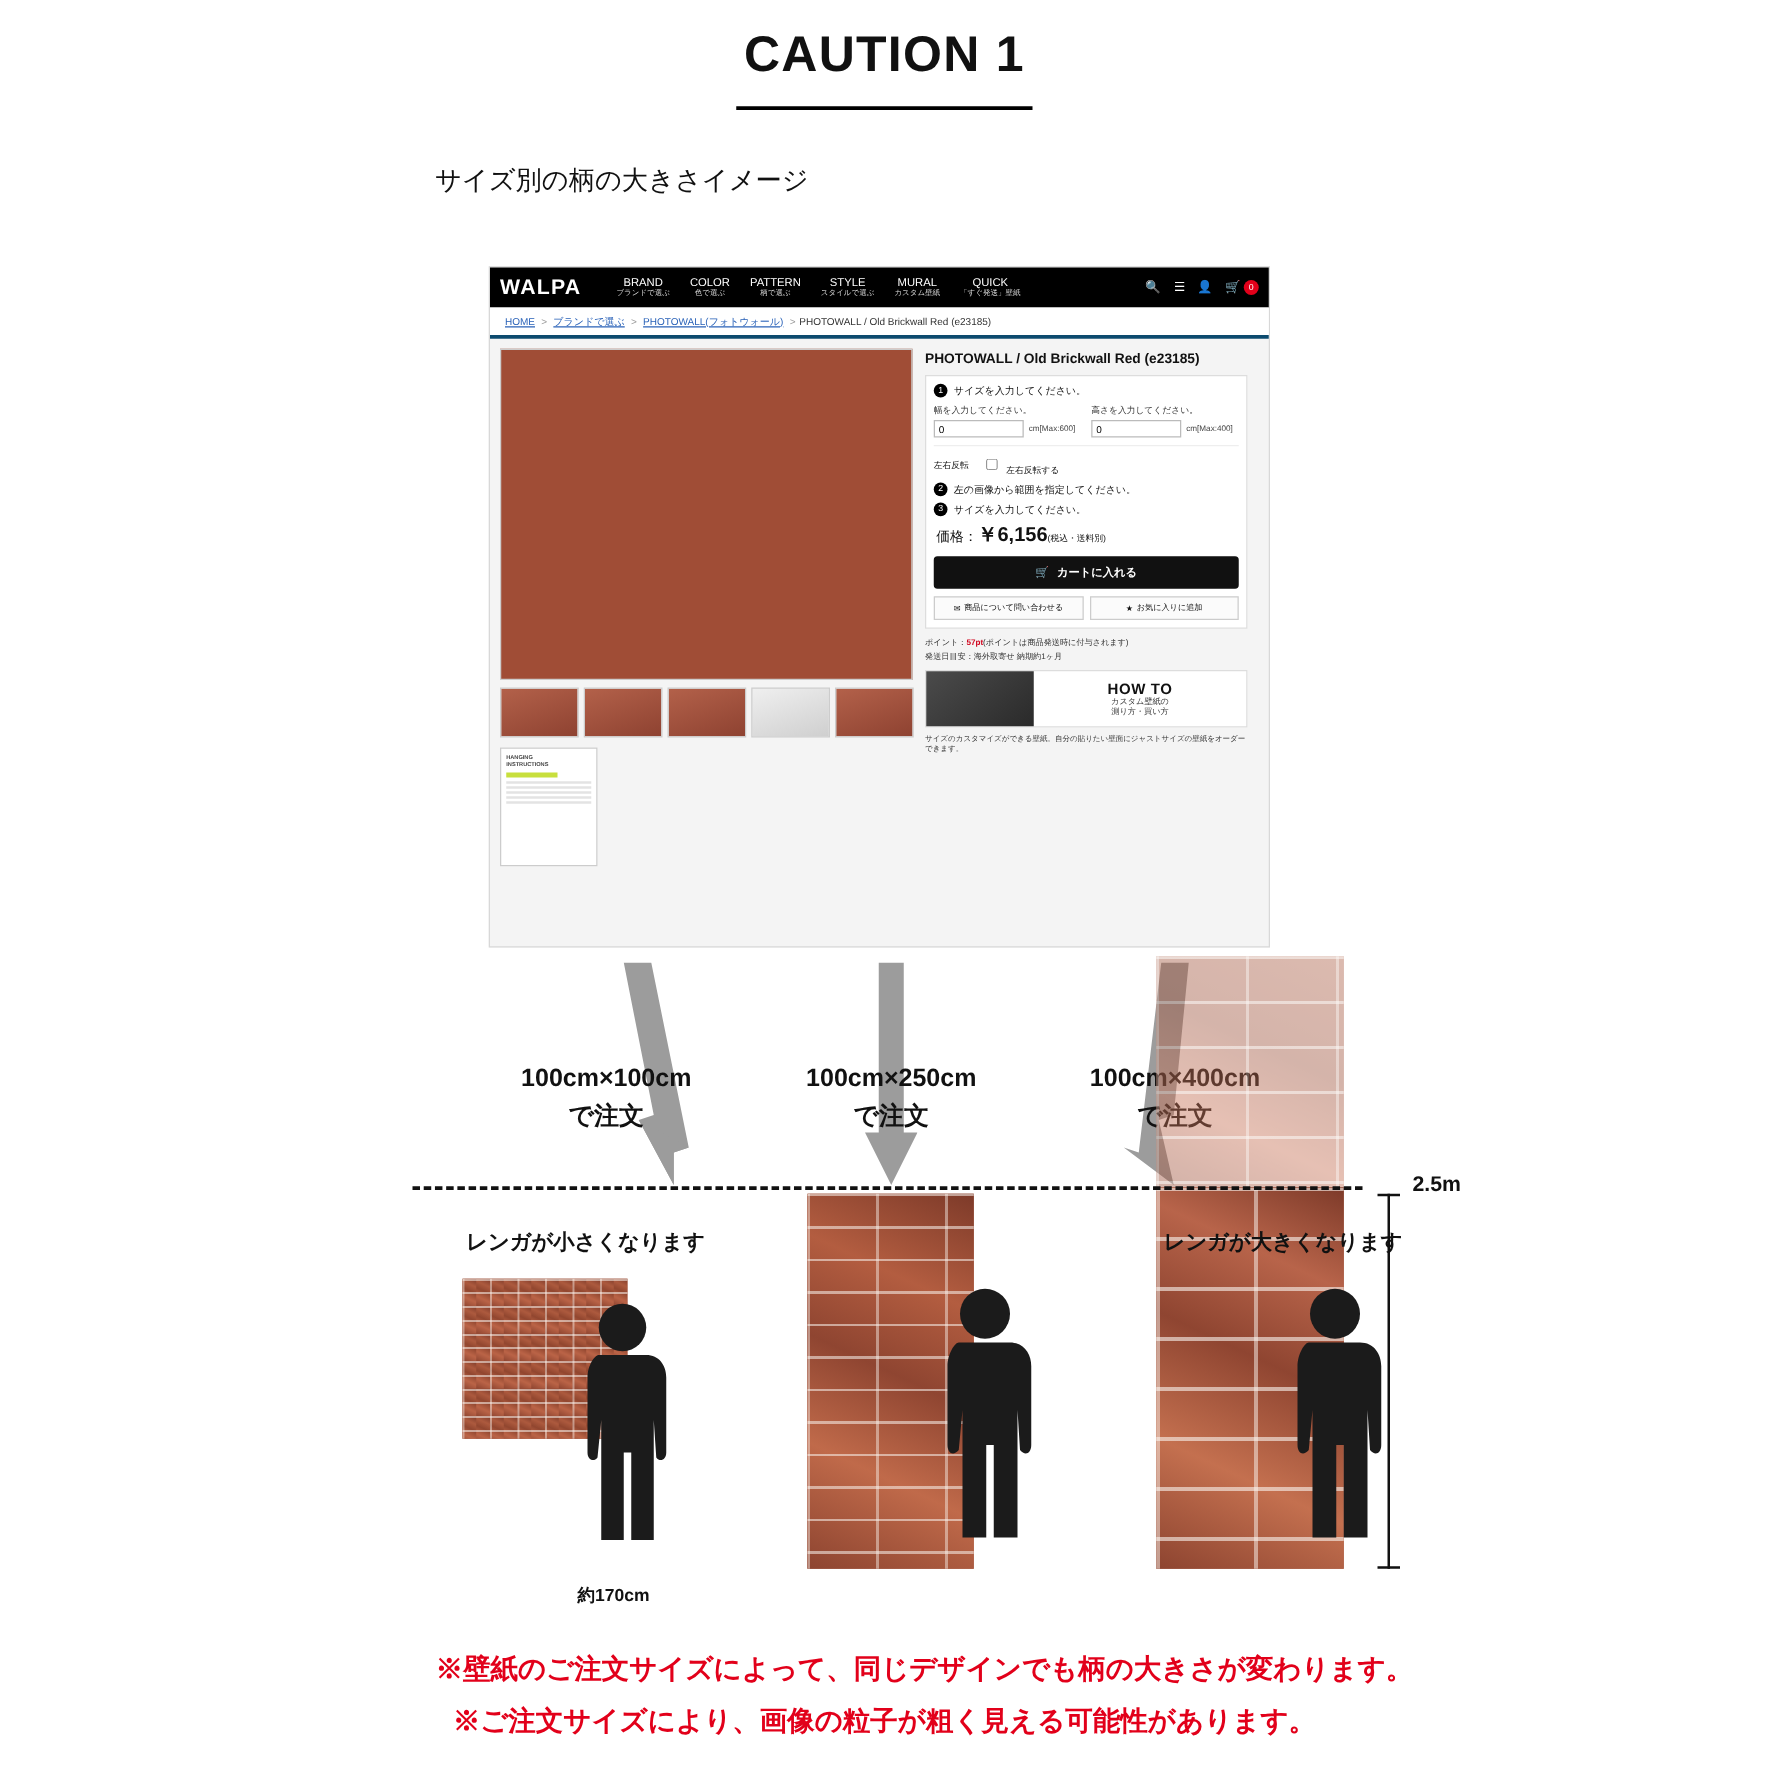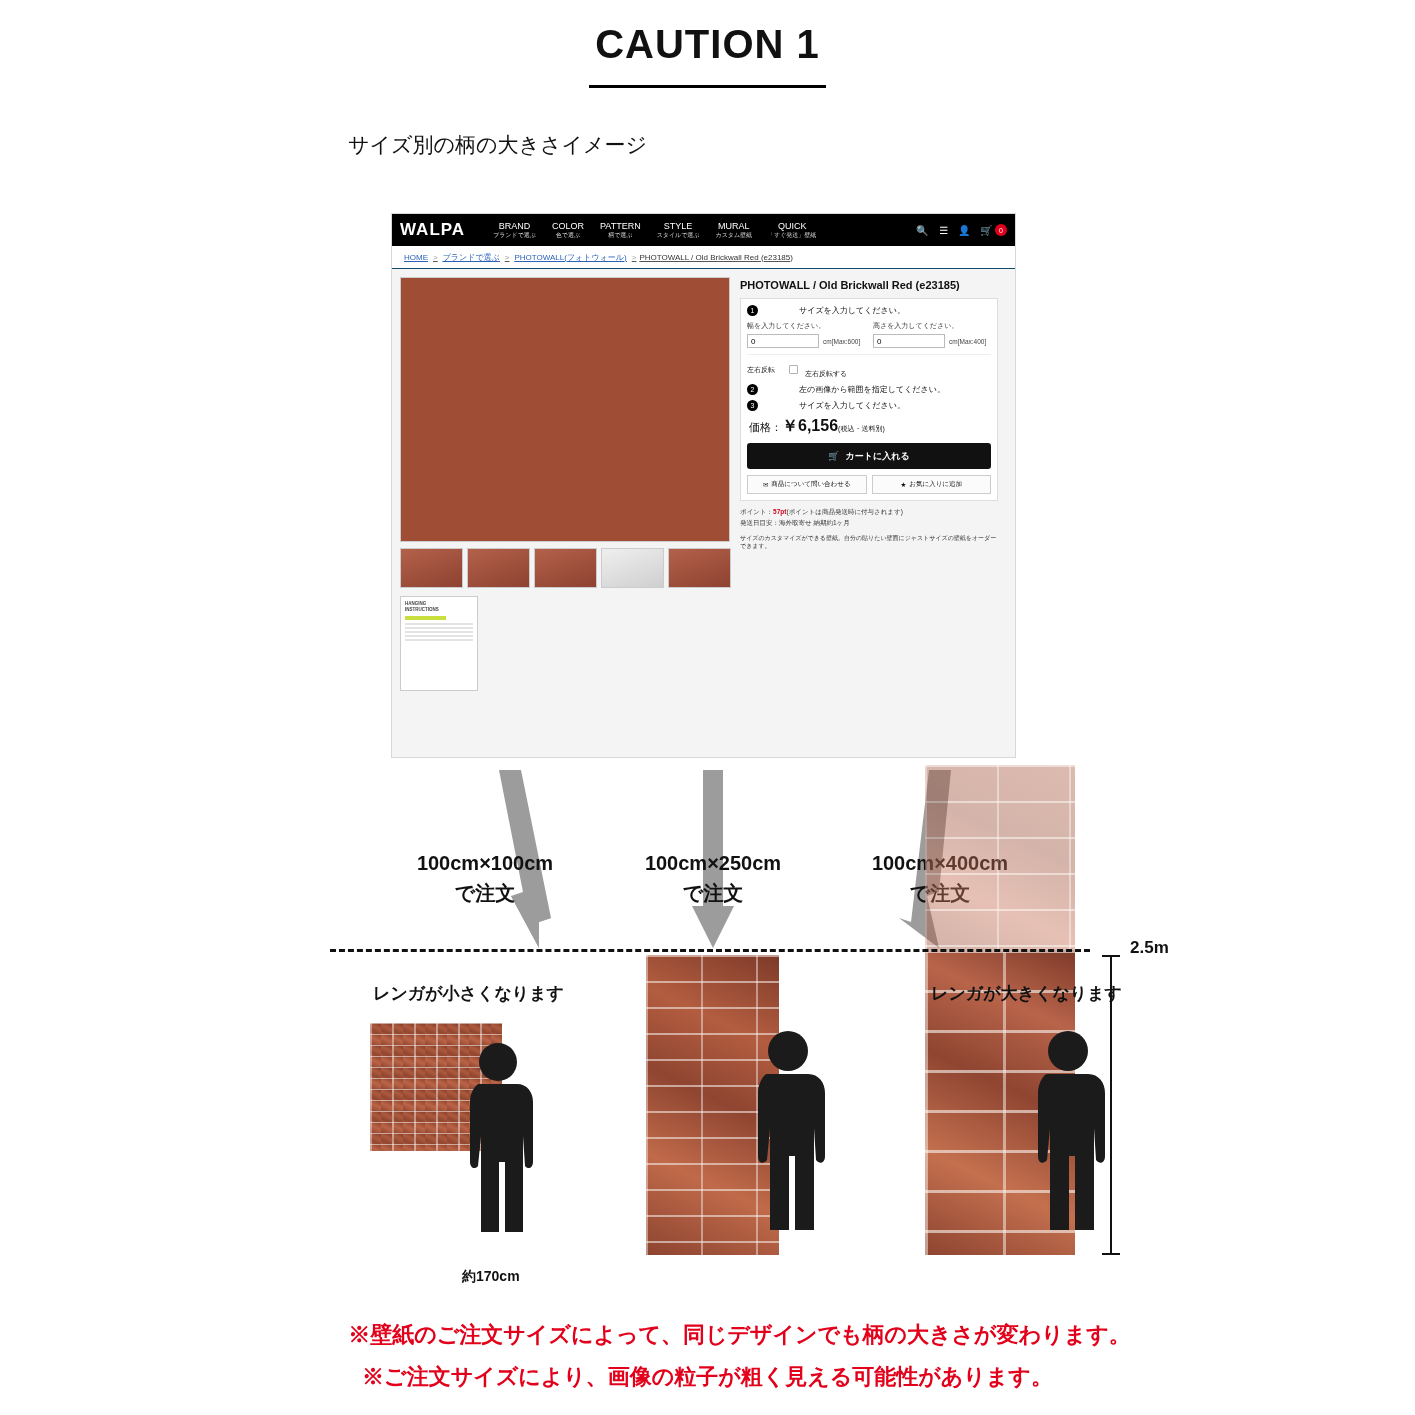--- a/index.html
+++ b/index.html
@@ -39,21 +39,21 @@
   .topicons{margin-left:auto;display:flex;align-items:center;gap:10px;}
   .ti{font-size:10px;color:#fff;}
   .cartwrap{position:relative;display:flex;align-items:center;}
   .cartbadge{
     background:#e2001a;color:#fff;border-radius:50%;
     width:12px;height:12px;font-size:7px;display:flex;align-items:center;
     justify-content:center;margin-left:2px;
   }
   .crumbs{
     background:#fff;height:22px;display:flex;align-items:center;
-    padding:0 10px;font-size:8px;color:#555;border-bottom:1px solid #0c4a6e;text-decoration:underline;
+    padding:0 10px;font-size:8px;color:#555;border-bottom:3px solid #0c4a6e;
   }
   .crumbs a{color:#2a62b8;text-decoration:underline;margin:0 2px;}
   .crumbs .sep{margin:0 3px;color:#999;}
   .crumbs .cur{color:#333;}
 
   .prodarea{display:flex;padding:8px;box-sizing:border-box;}
   .leftcol{width:330px;}
   .brickmain{
     width:330px;height:265px;border:1px solid #ccc;box-sizing:border-box;
     background-image:
@@ -72,21 +72,21 @@
     margin-top:8px;width:78px;height:95px;border:1px solid #ccc;background:#fff;
     font-size:4px;padding:4px;box-sizing:border-box;color:#444;line-height:1.3;
   }
   .docthumb .dt-t{font-weight:bold;font-size:4.5px;}
   .docthumb .bar{height:4px;background:#c8df3d;margin:3px 0;width:60%;}
   .docthumb .ln{height:2px;background:#e3e3e3;margin:2px 0;}
 
   .rightcol{width:258px;margin-left:10px;}
   .prodtitle{font-size:11px;font-weight:bold;margin:2px 0 7px 0;}
   .panel{background:#fff;border:1px solid #ddd;padding:6px;box-sizing:border-box;}
-  .step{display:flex;align-items:flex-start;font-size:8px;margin-bottom:5px;gap:36px;}
+  .step{display:flex;align-items:flex-start;font-size:8px;margin-bottom:5px;}
   .num{
     width:11px;height:11px;border-radius:50%;background:#000;color:#fff;
     font-size:7px;display:flex;align-items:center;justify-content:center;margin-right:5px;
   }
   .fieldrow{display:flex;gap:8px;margin-bottom:6px;}
   .field{flex:1;}
   .flabel{font-size:7px;color:#333;margin-bottom:3px;}
   .finput{display:flex;align-items:center;gap:4px;}
   .finput input{
     width:72px;height:14px;font-size:8px;border:1px solid #bbb;padding:0 3px;
@@ -342,20 +342,28 @@
             <span>お気に入りに追加</span>
           </div>
         </div>
       </div>
 
       <div class="pts">
         <span>ポイント：</span><span class="red">57pt</span><span>(ポイントは商品発送時に付与されます)</span>
       </div>
       <div class="delivery">発送日目安：海外取寄せ 納期約1ヶ月</div>
 
+      <div class="promo">
+        <div class="pic"></div>
+        <div class="txt">
+          <div class="big">HOW TO</div>
+          <div class="small">カスタム壁紙の</div>
+          <div class="small">測り方・買い方</div>
+        </div>
+      </div>
 
 
       <div class="footnote">サイズのカスタマイズができる壁紙。自分の貼りたい壁面にジャストサイズの壁紙をオーダーできます。</div>
     </div>
   </div>
 </div>
 
 <svg class="arrow" style="left:495px;top:770px;width:60px;height:180px;" viewBox="0 0 60 180">
   <polygon points="4,0 26,0 56,148 44,152 44,178 16,126 28,122" fill="#9c9c9c"></polygon>
   <polygon points="16,126 56,148 44,152 44,178" fill="#9c9c9c"></polygon>

